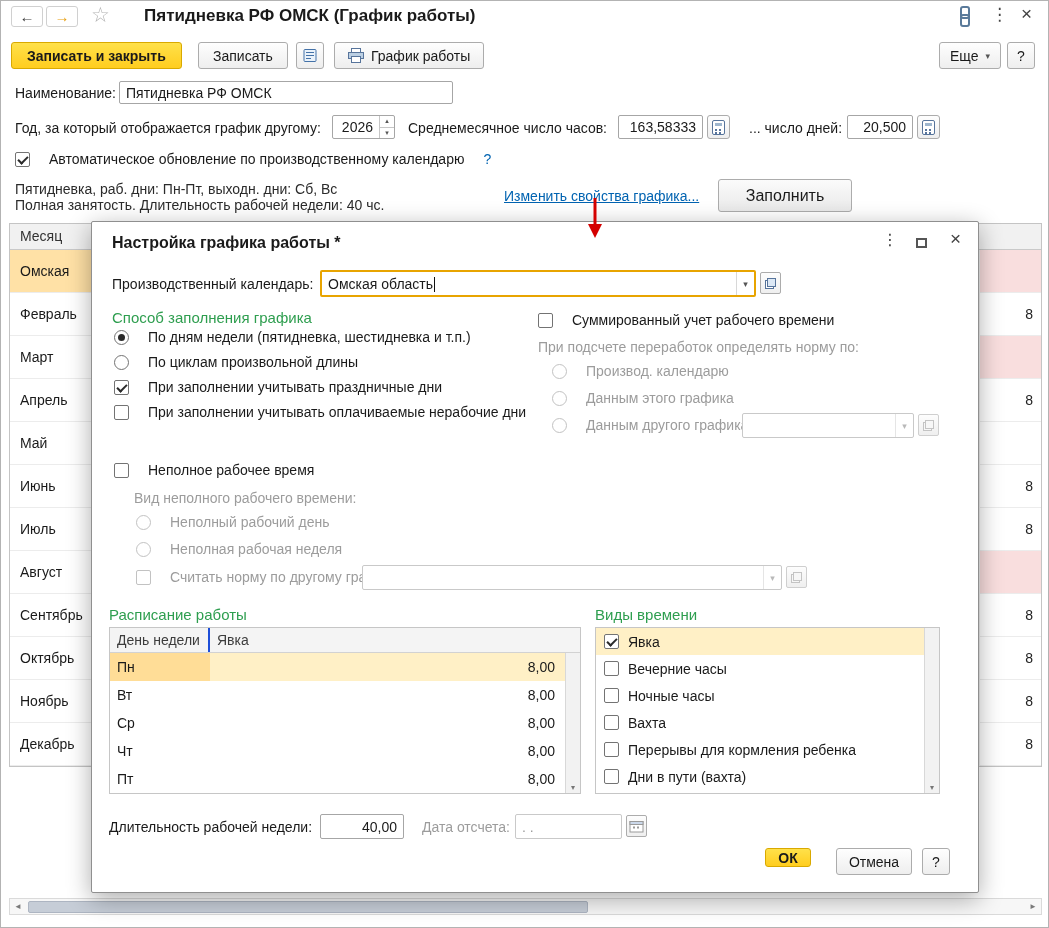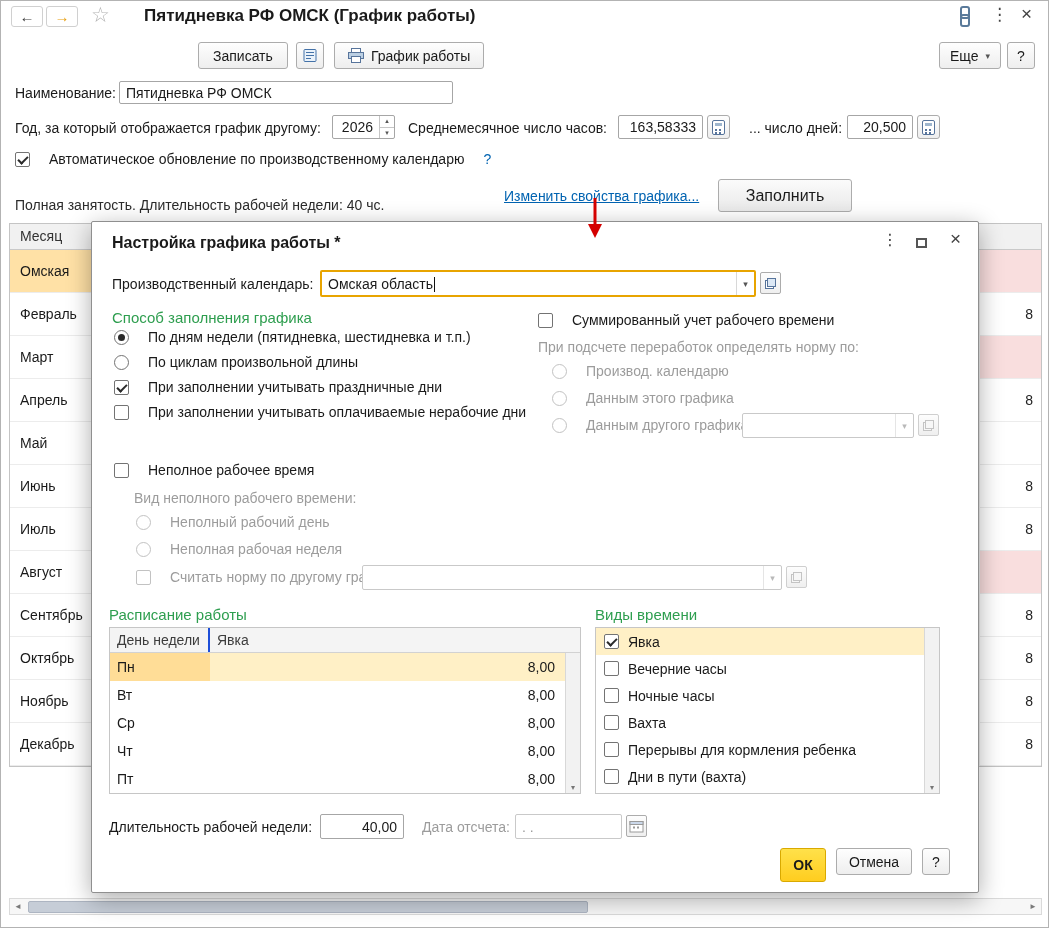--- a/index.html
+++ b/index.html
@@ -92,20 +92,21 @@
     </div>
   <div class="titlebtn" style="left:45px;top:5px;width:32px;height:21px;color:#E8A013">
       <span>→</span>
     </div>
   <div class="abs" style="left:90px;top:2px;font-size:21px;color:#B4B4B4">☆</div>
   <div class="abs nowrap" style="left:143px;top:5px;font-size:17px;font-weight:bold">Пятидневка РФ ОМСК (График работы)</div>
   <div class="abs" style="left:953px;top:5px"><span class="linkicon"></span></div>
   <div class="abs" style="left:990px;top:3px;font-size:17px;color:#444">⋮</div>
   <div class="abs" style="left:1020px;top:2px;font-size:19px;color:#444">×</div>
 
+  <div class="btn yellow abs" style="left:10px;top:41px;height:27px;padding:0 15px">Записать и закрыть</div>
   <div class="btn abs" style="left:197px;top:41px;height:27px;padding:0 14px">Записать</div>
   <div class="btn abs" style="left:295px;top:41px;width:28px;height:27px">
     <svg width="16" height="15">
         <rect x="2" y="1.5" width="12" height="12" rx="1" fill="#EAF2FA" stroke="#4472A8"></rect>
         <line x1="4" y1="4.5" x2="12" y2="4.5" stroke="#4472A8"></line>
         <line x1="4" y1="7.5" x2="12" y2="7.5" stroke="#4472A8"></line>
         <line x1="4" y1="10.5" x2="9" y2="10.5" stroke="#4472A8"></line>
       </svg>
   </div>
   <div class="btn abs" style="left:333px;top:41px;height:27px;padding:0 13px">
@@ -145,20 +146,21 @@
   <div class="btn abs" style="left:916px;top:114px;width:23px;height:24px">
       <span class="calcicon"></span>
     </div>
 
   <div class="opt" style="left:14px;top:150px">
     <span class="cb checked"></span>
     <span class="nowrap">Автоматическое обновление по производственному календарю</span>
     <span class="link" style="text-decoration:none">?</span>
   </div>
 
+  <div class="abs nowrap" style="left:14px;top:180px;color:#2b2b2b">Пятидневка, раб. дни: Пн-Пт, выходн. дни: Сб, Вс</div>
   <div class="abs nowrap" style="left:14px;top:196px;color:#2b2b2b">Полная занятость. Длительность рабочей недели: 40 чс.</div>
   <div class="abs link" style="left:503px;top:187px">Изменить свойства графика...</div>
   <div class="btn big abs" style="left:717px;top:178px;width:134px;height:33px">Заполнить</div>
 
   <div class="mtable">
     <div class="mhead">Месяц</div>
     <div id="month-rows">
         <div class="month-row sel">
           <div class="month-label">Омская</div>
           <div class="month-val pink"></div>
@@ -379,18 +381,18 @@
     </div>
     <div class="choosebtn" style="left:534px;top:593px">
       <svg width="15" height="14">
           <rect x="1" y="2.5" width="13" height="10.5" fill="#fff" stroke="#9A9A9A"></rect>
           <rect x="1" y="2.5" width="13" height="3" fill="#CBD8EA" stroke="#9A9A9A"></rect>
           <rect x="4" y="7.5" width="2" height="2" fill="#9A9A9A"></rect>
           <rect x="8" y="7.5" width="2" height="2" fill="#9A9A9A"></rect>
         </svg>
     </div>
 
-    <div class="btn yellow abs" style="left:688px;top:626px;width:46px;height:34px">ОК</div>
+    <div class="btn yellow abs" style="left:673px;top:626px;width:46px;height:19px">ОК</div>
     <div class="btn abs" style="left:744px;top:626px;width:76px;height:27px">Отмена</div>
     <div class="btn abs" style="left:830px;top:626px;width:28px;height:27px">?</div>
   </div>
 
 </div>
 
 </body></html>

